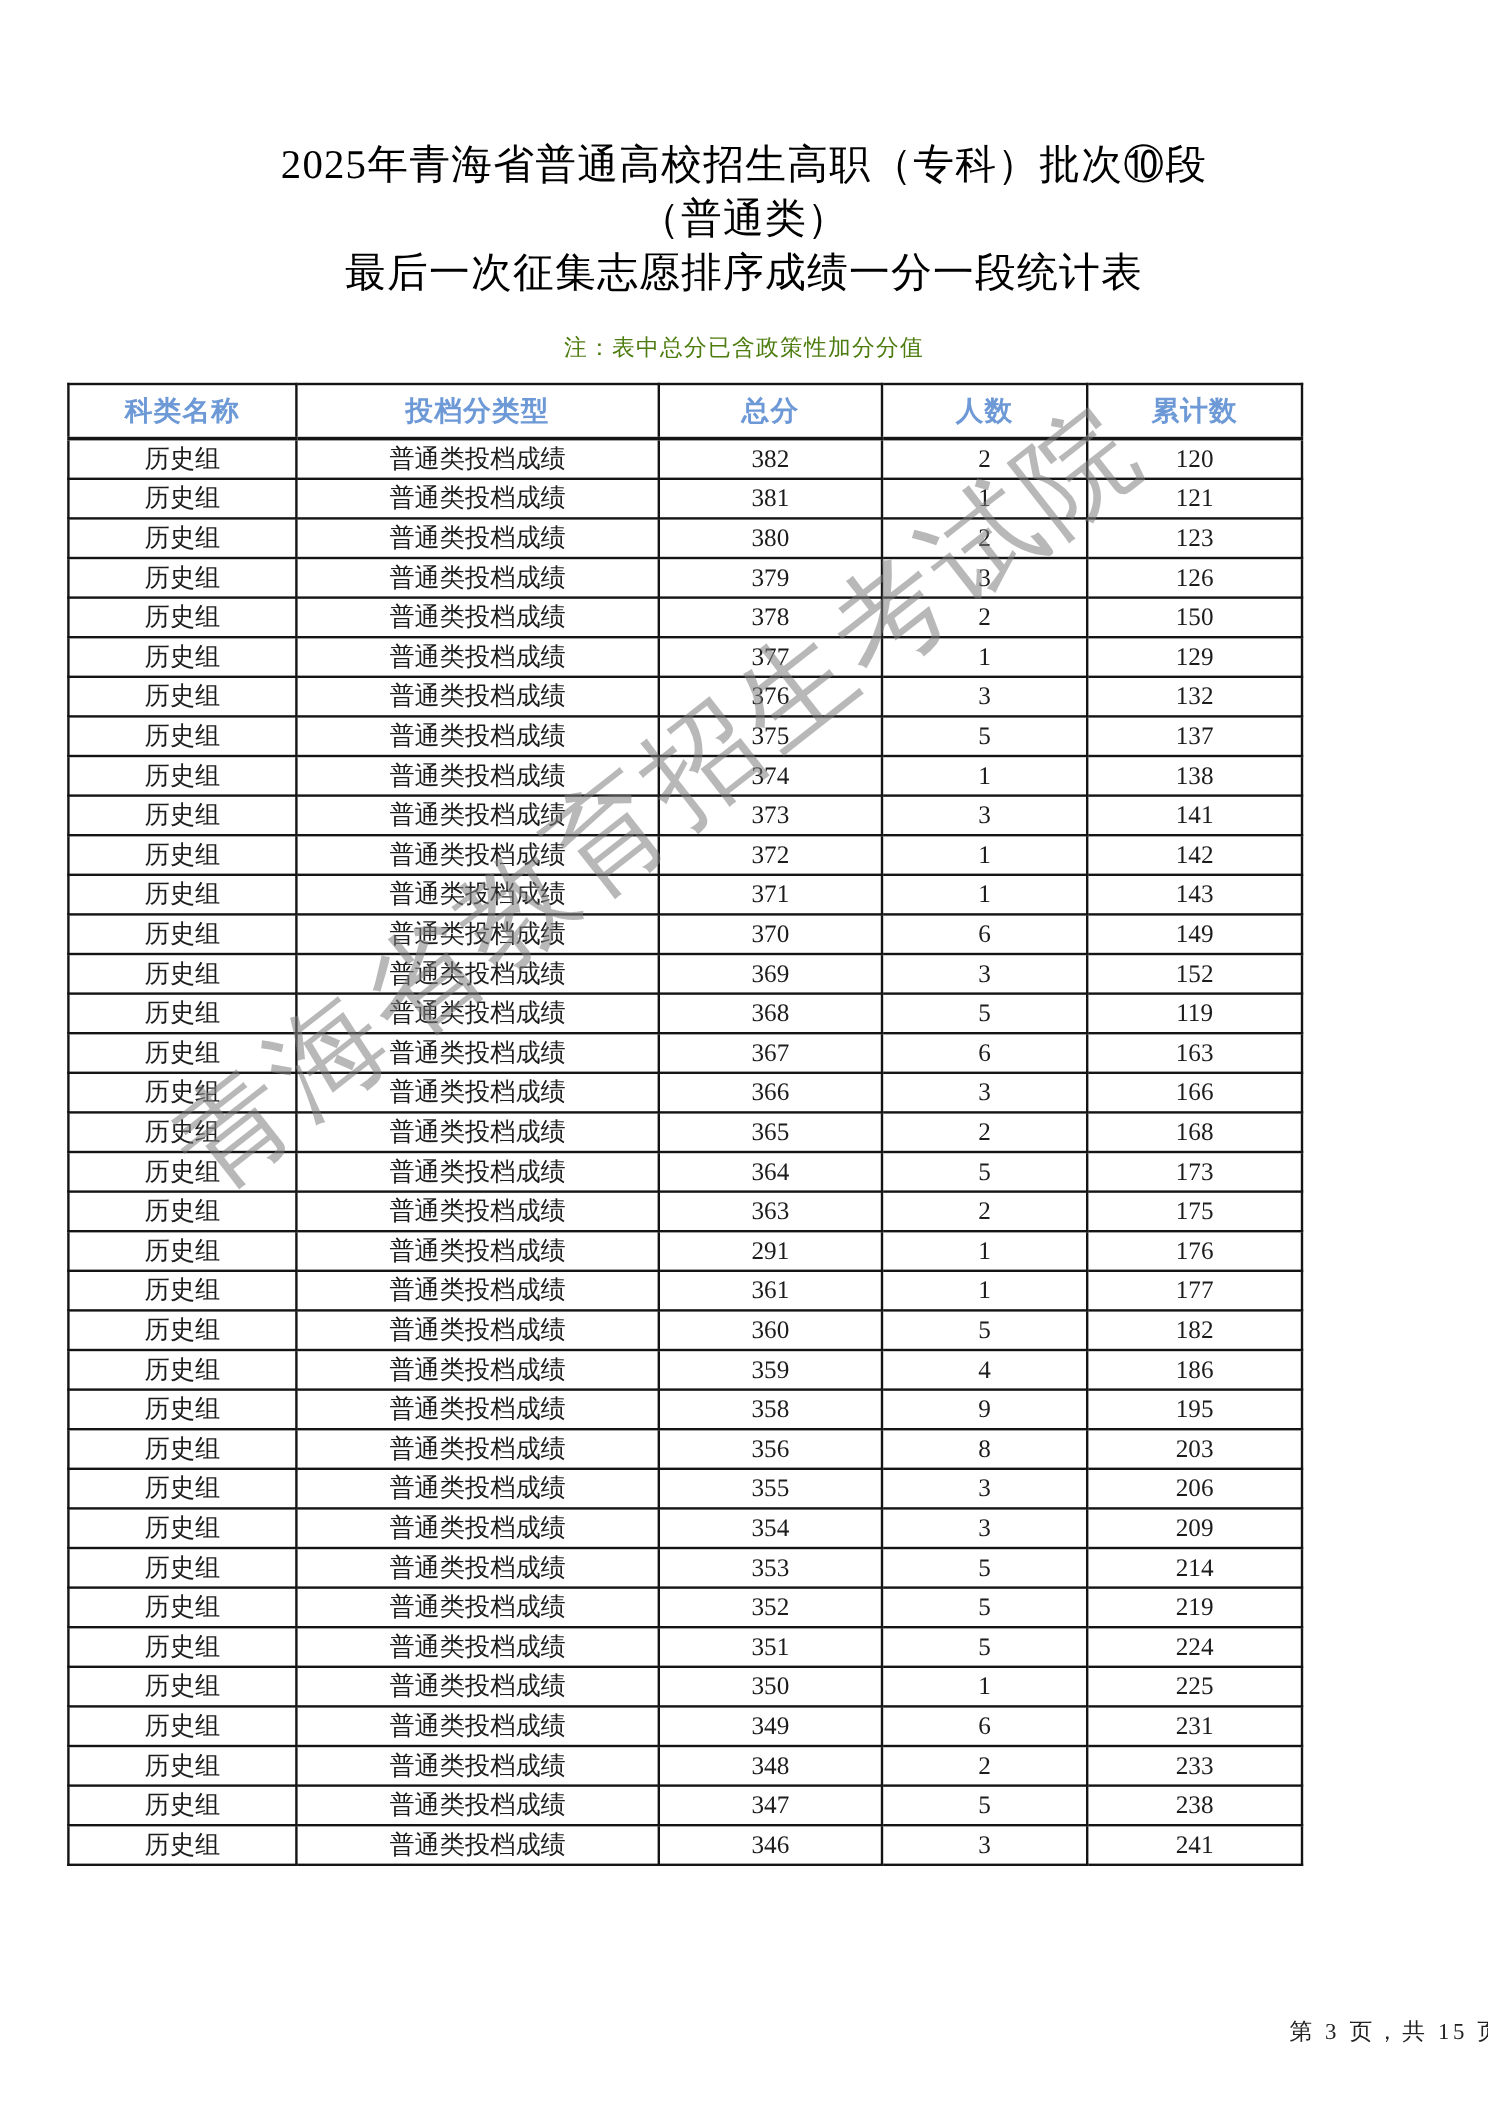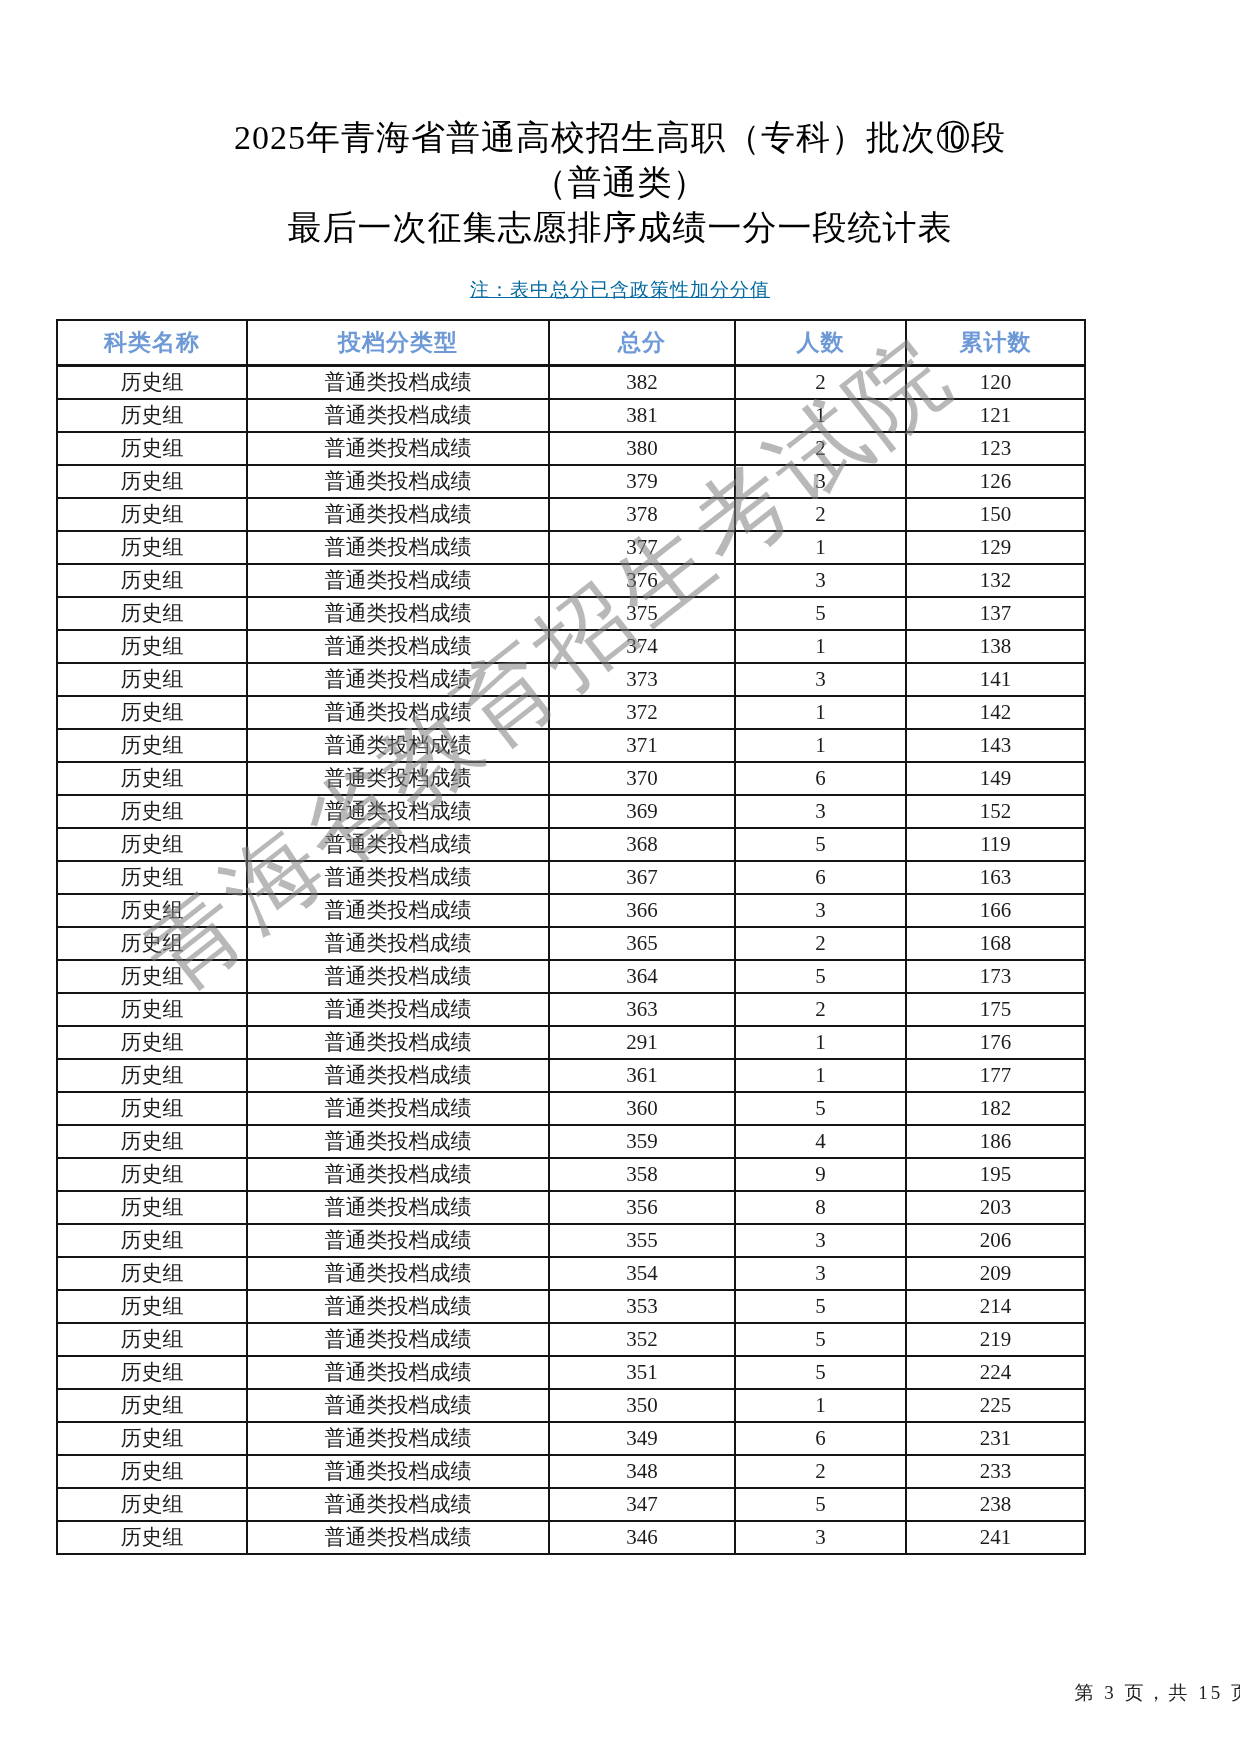--- a/index.html
+++ b/index.html
@@ -27,22 +27,21 @@
     font-size: 34px;
     line-height: 1.32;
     letter-spacing: 1px;
     color: #000000;
   }
   .note {
     margin-top: 26px;
     text-align: center;
     font-size: 19px;
     letter-spacing: 1px;
-    color: #0369a1;
-    text-decoration: underline;
+    color: #4d7c0f;
   }
   table.stats {
     border-collapse: collapse;
     table-layout: fixed;
     margin: 16px 0 0 56px;
     width: 1028px;
     background: transparent;
     font-family: Liberation Serif, serif;
   }
   table.stats col.c1 { width: 190px; }

